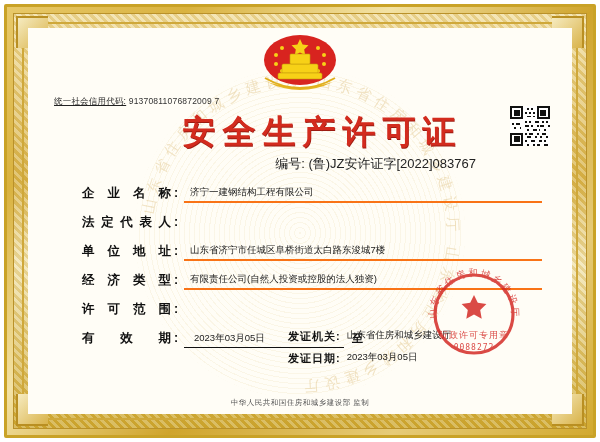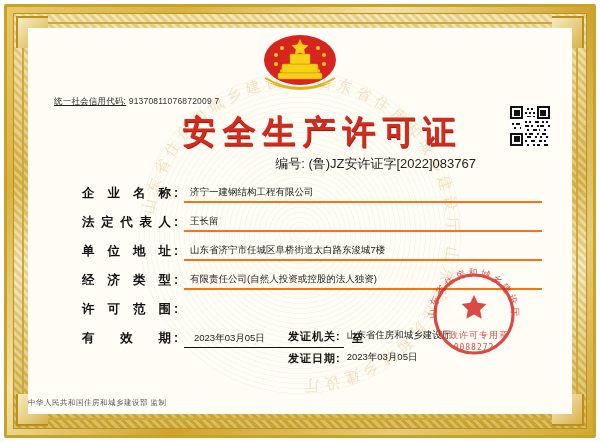--- a/index.html
+++ b/index.html
@@ -253,21 +253,21 @@
     width: 104px;
     height: 104px;
     pointer-events: none;
   }
 
   
   .footer {
     position: absolute;
     left: 0; right: 0;
     bottom: 6px;
-    text-align: left;
+    text-align: center;
     font-size: 7.5px;
     color: #555;
     letter-spacing: 0.5px;
   }
 </style>
 </head>
 <body>
 
 <div class="cert">
 
@@ -391,21 +391,20 @@
 
       <div class="row">
         <span class="flabel">企业名称</span>
         <span class="colon">:</span>
         <span class="fvalue">济宁一建钢结构工程有限公司</span>
       </div>
 
       <div class="row">
         <span class="flabel">法定代表人</span>
         <span class="colon">:</span>
-        <span class="fvalue">王长留</span>
       </div>
 
       <div class="row">
         <span class="flabel">单位地址</span>
         <span class="colon">:</span>
         <span class="fvalue">山东省济宁市任城区阜桥街道太白路东浚城7楼</span>
       </div>
 
       <div class="row">
         <span class="flabel">经济类型</span>

